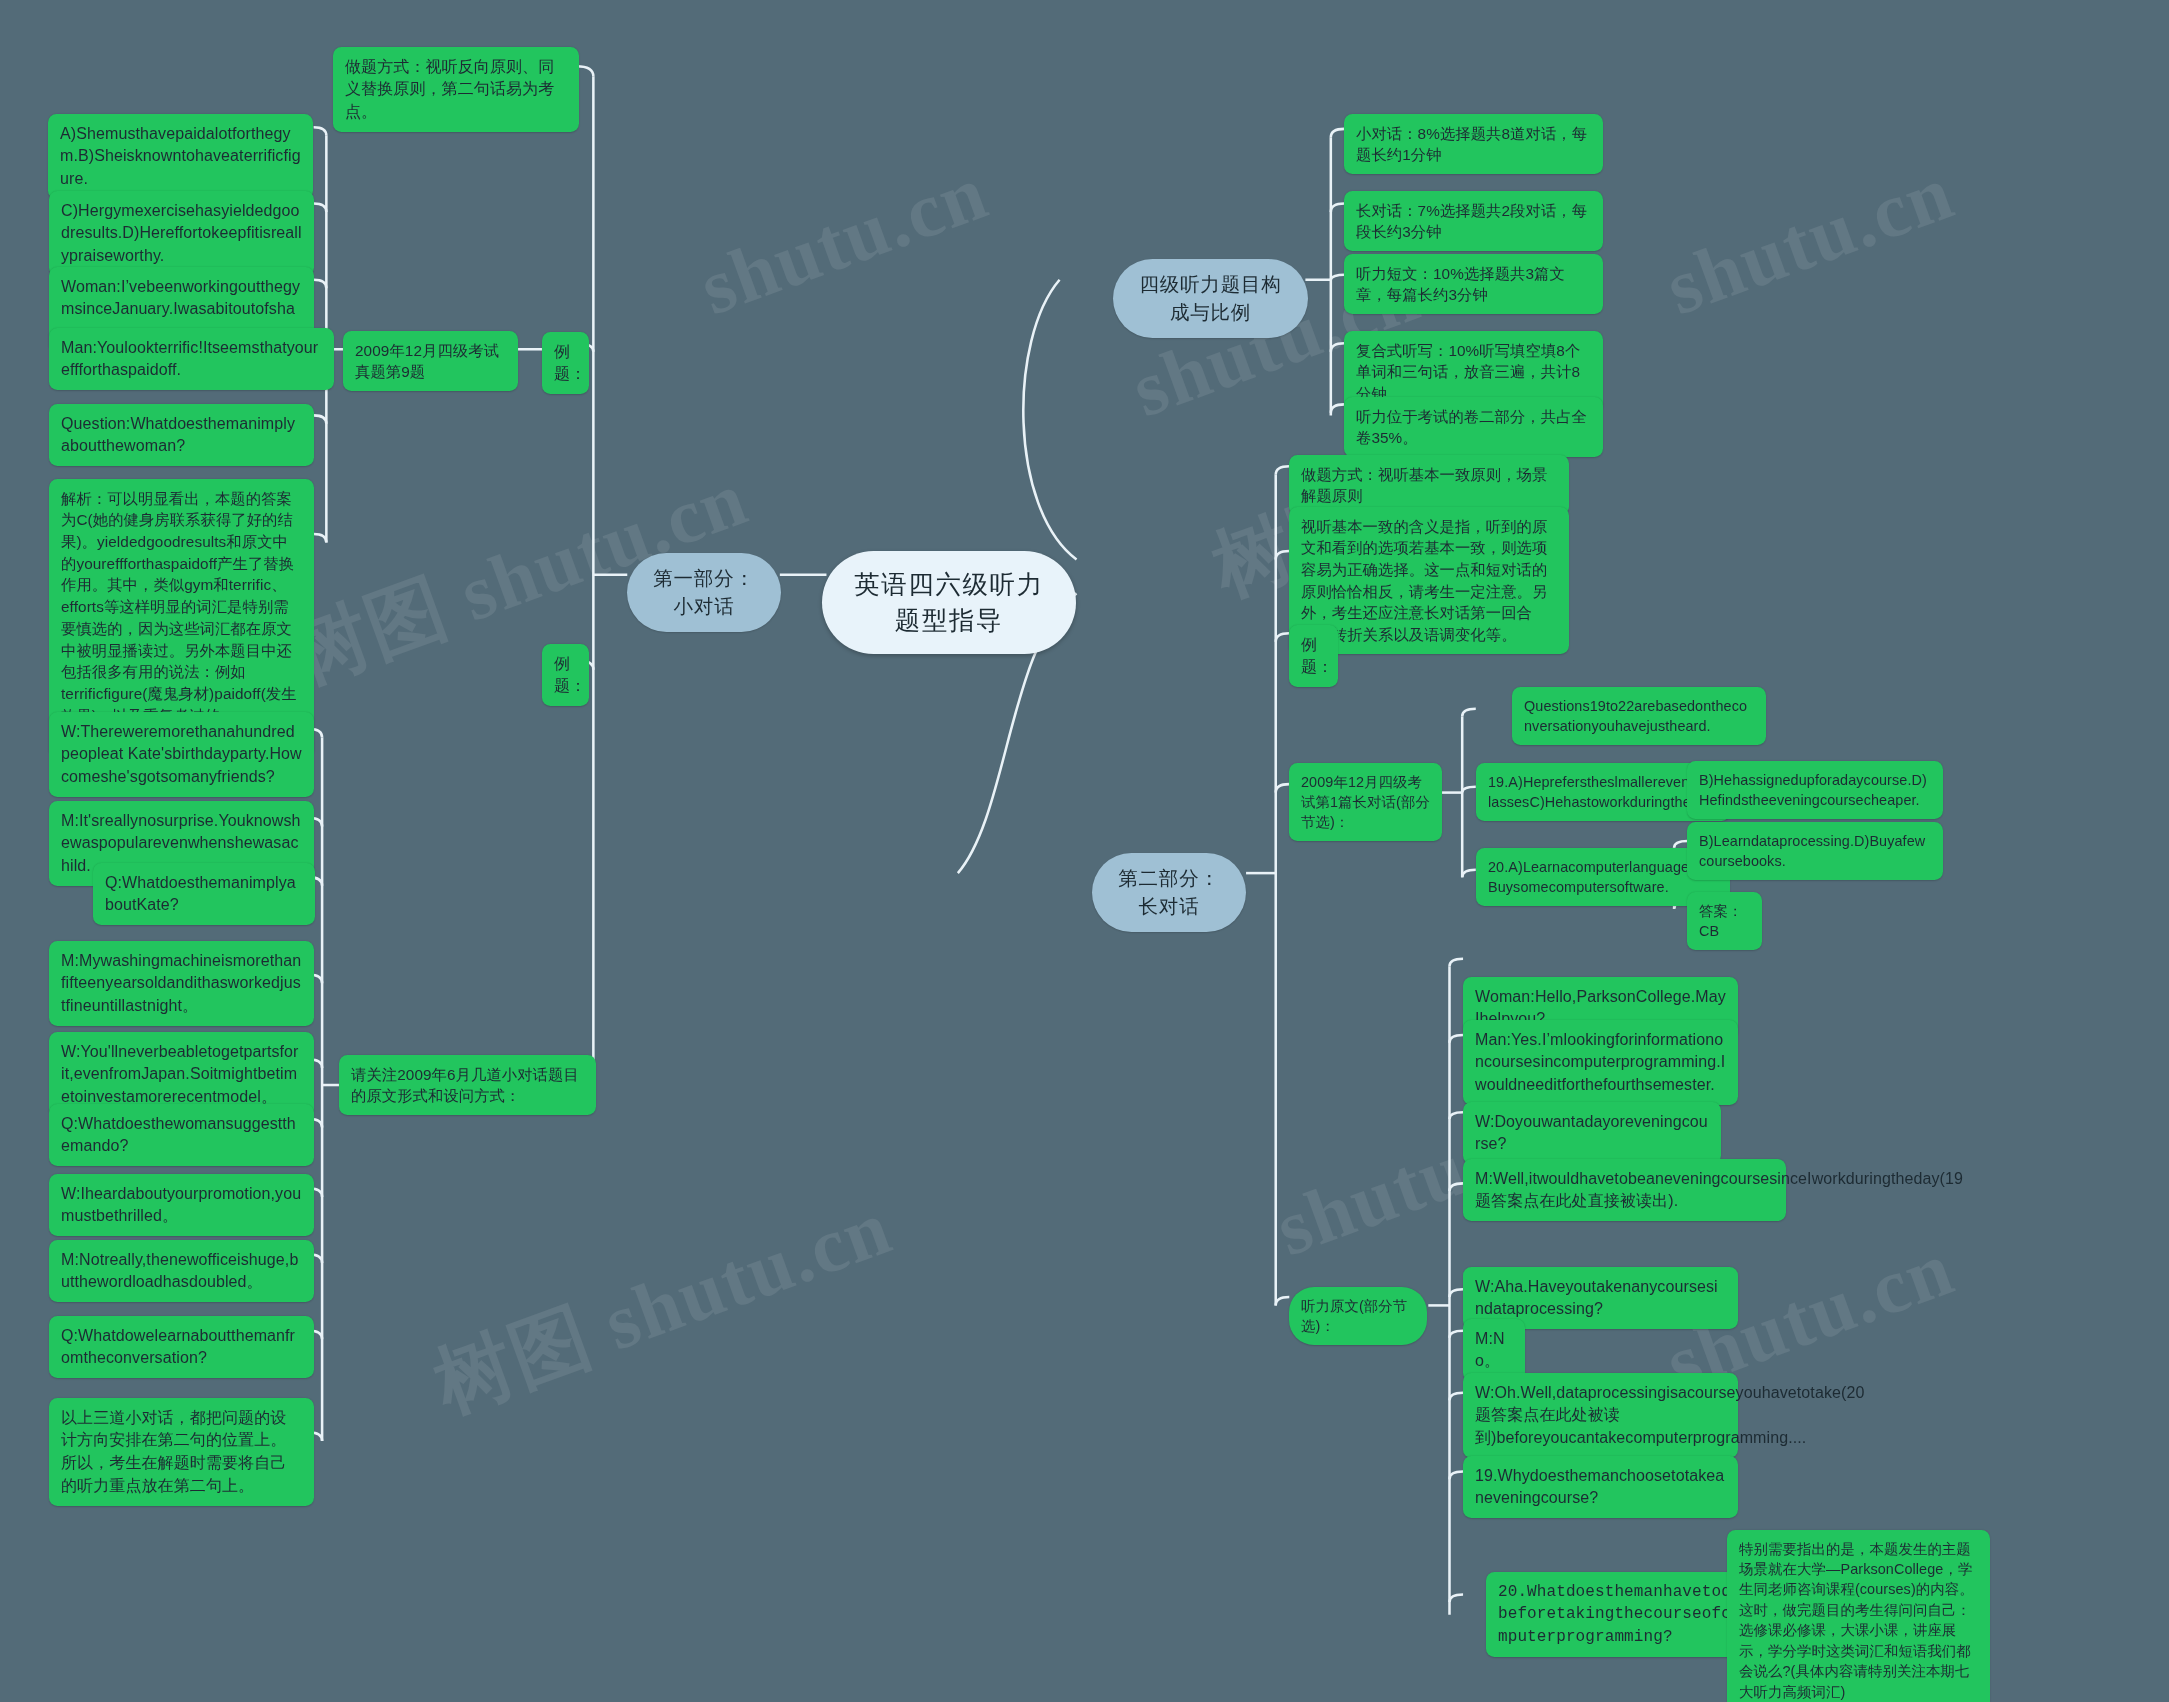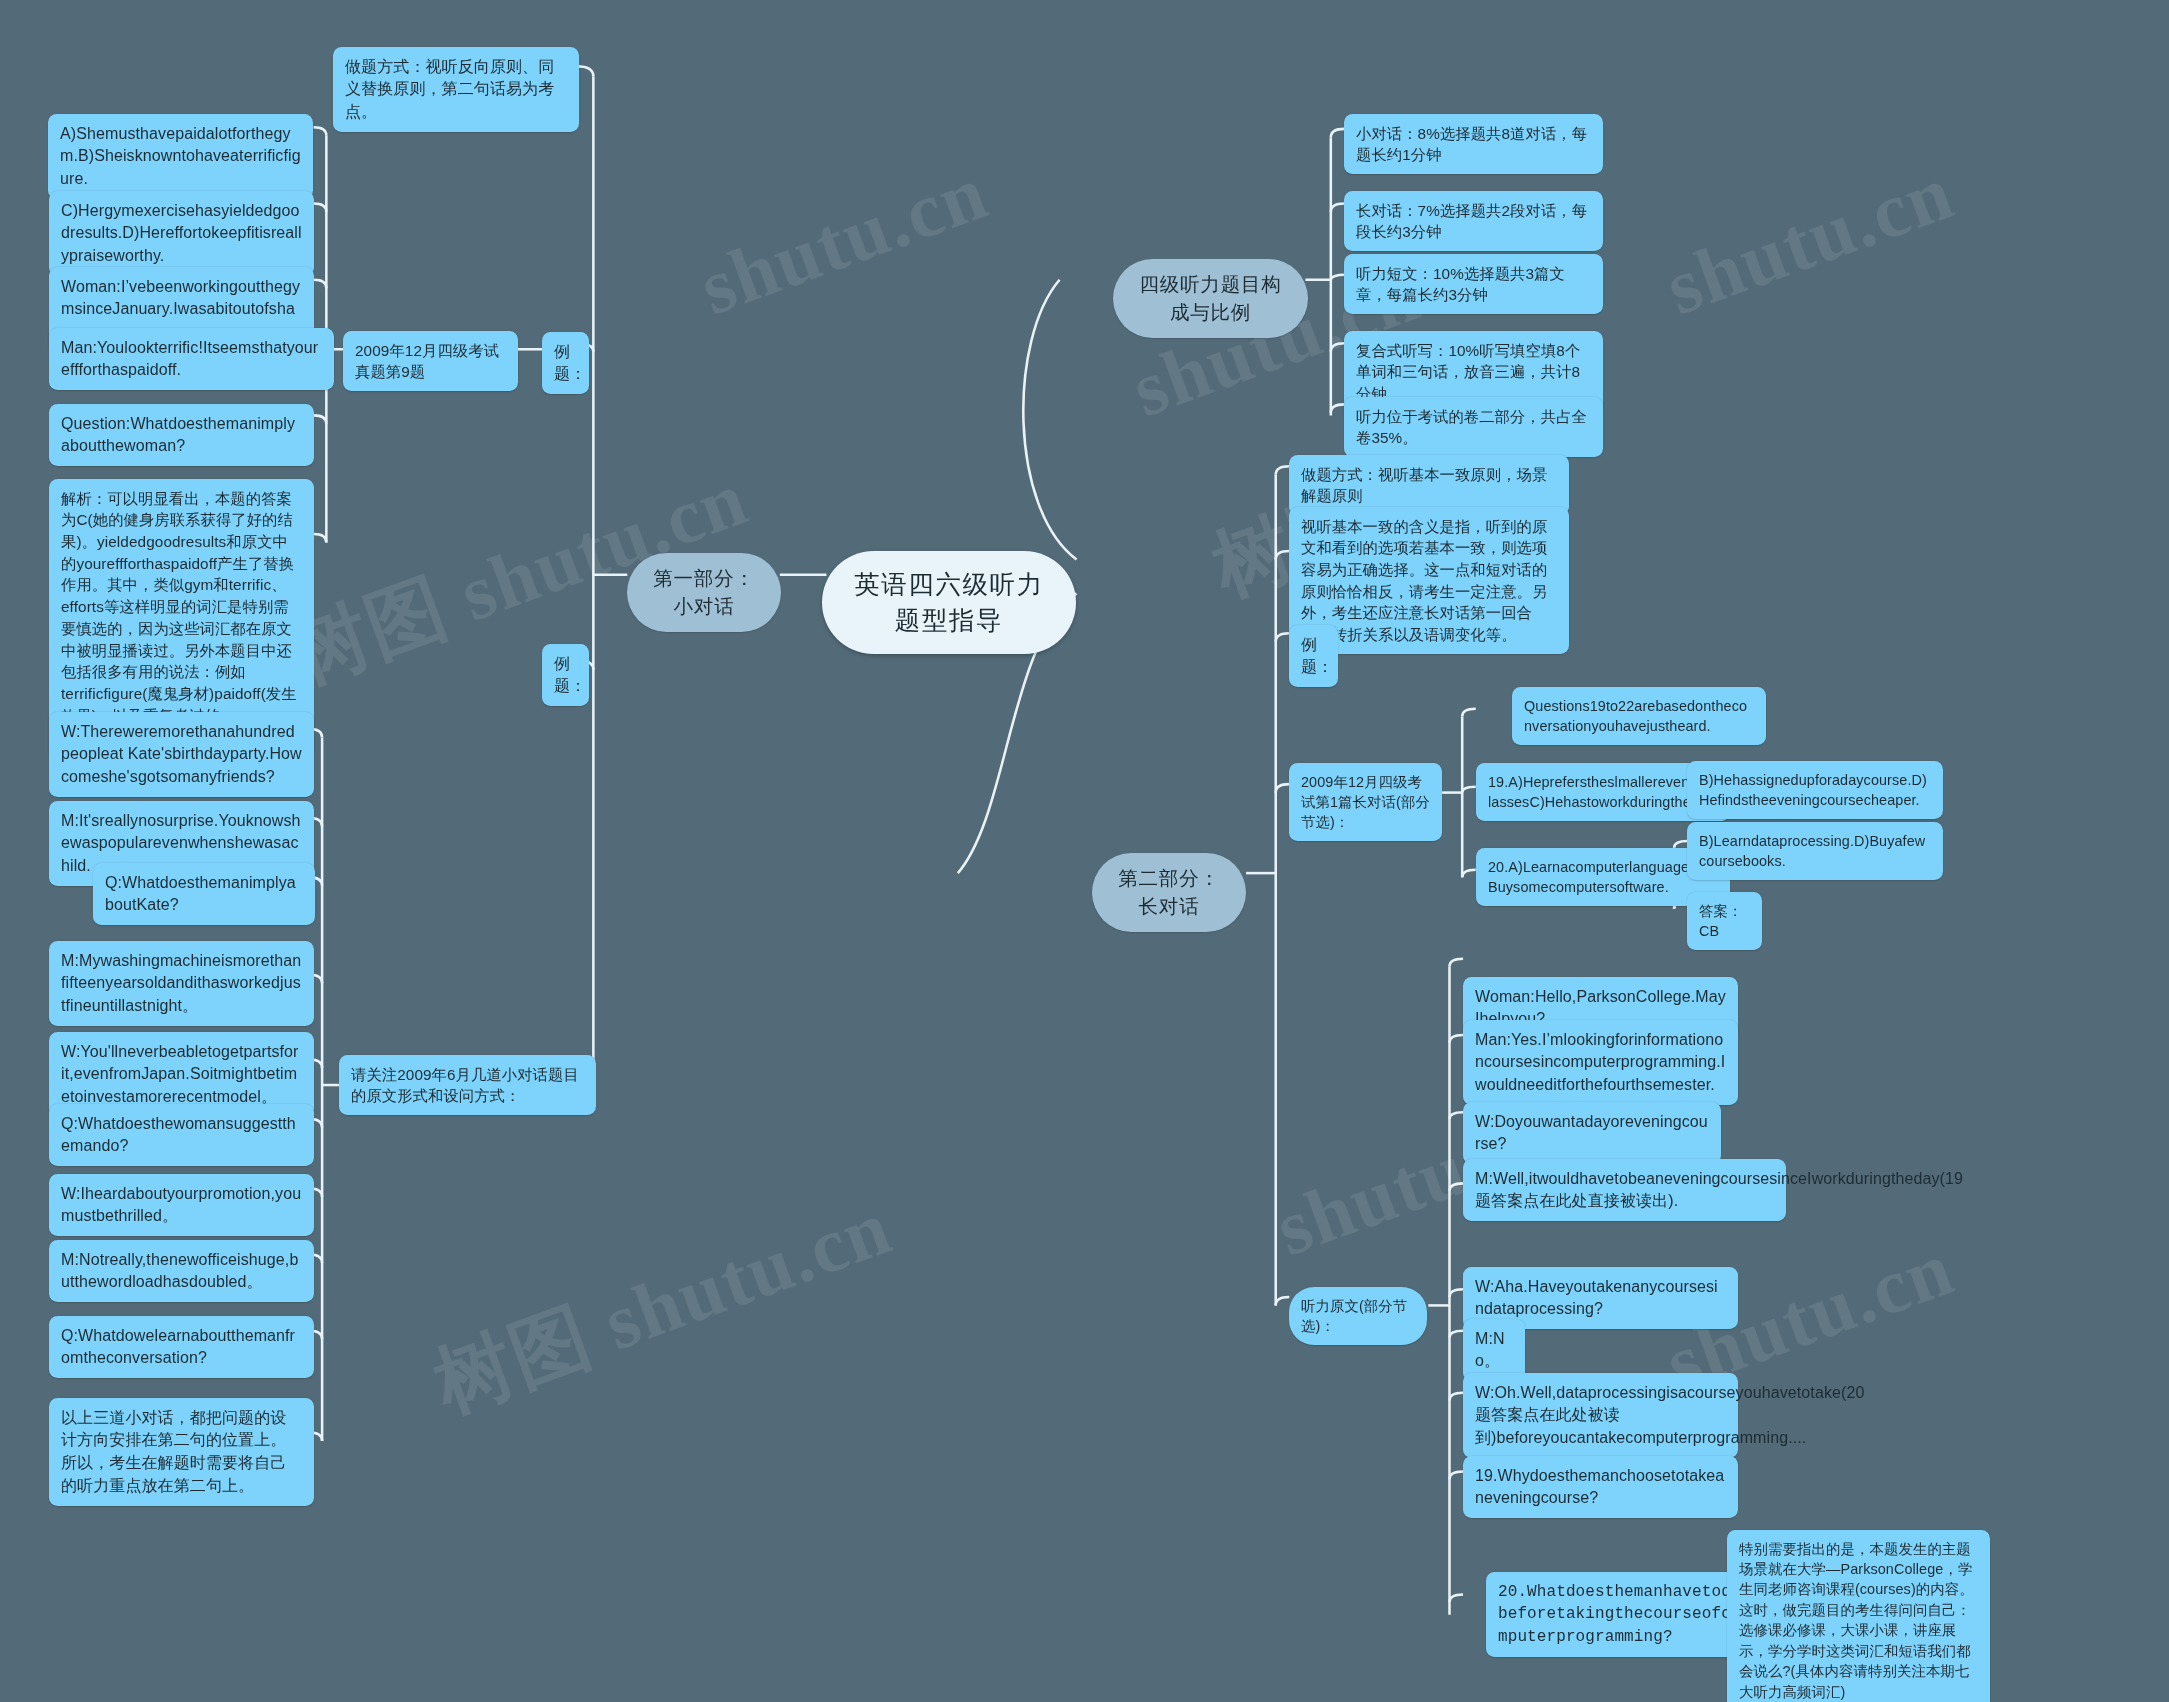--- a/index.html
+++ b/index.html
@@ -19,21 +19,21 @@
     font-size:78px;
     font-weight:700;
     letter-spacing:1.7px;
     transform:rotate(-20deg);
     white-space:nowrap;
     user-select:none;
   }
   .node{
     position:absolute;
     box-sizing:border-box;
-    background:#7dd3fc;
+    background:#22c55e;
     color:#1d2b33;
     border-radius:8.5px;
     padding:8.5px 12px;
     font-size:16px;
     line-height:1.42;
     letter-spacing:0.1px;
     word-break:break-all;
     box-shadow:0 0.8px 1.7px rgba(0,0,0,0.18);
   }
   .node.cn{word-break:normal;}

